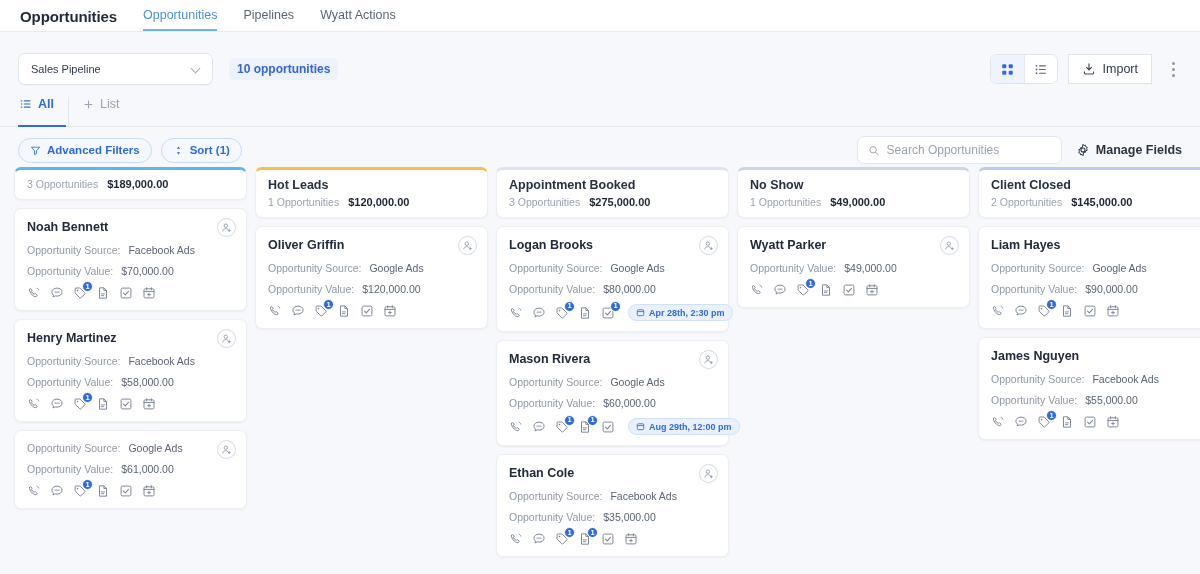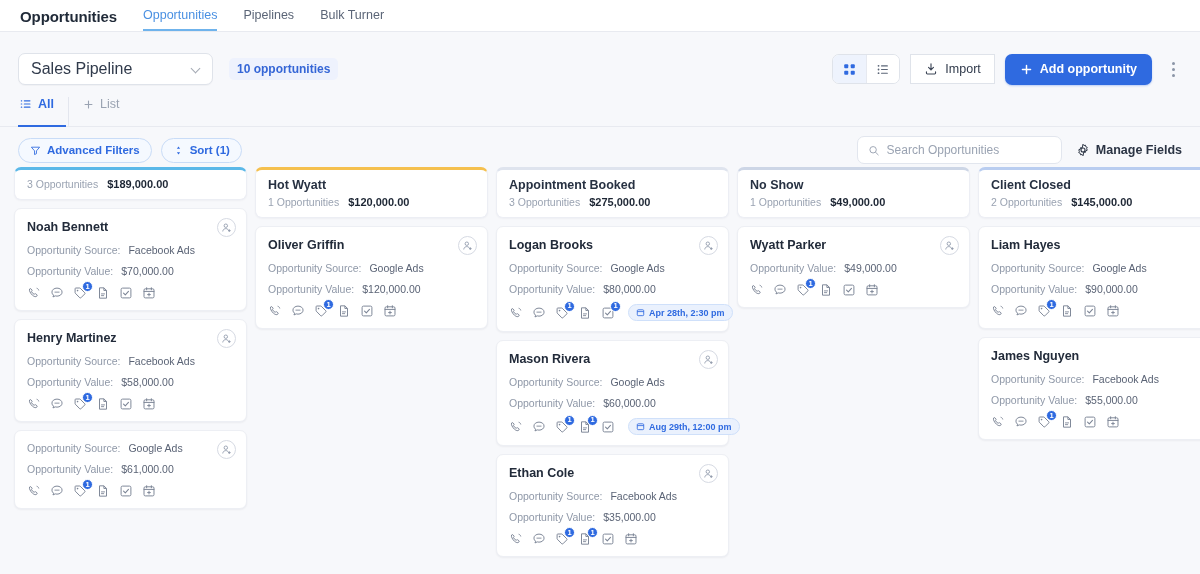--- a/index.html
+++ b/index.html
@@ -54,21 +54,21 @@
   }
   .pipeline-select {
     width: 195px;
     height: 32px;
     background: #fff;
     border: 1px solid #dfe3ea;
     border-radius: 7px;
     display: flex;
     align-items: center;
     padding: 0 10px 0 12px;
-    font-size: 16px;
+    font-size: 11px;
     color: #303a4b;
     cursor: pointer;
     box-shadow: 0 1px 1px rgba(16,24,40,.03);
   }
   .pipeline-select .val { flex: 1; }
   .chev { width: 10px; height: 10px; position: relative; opacity:.55; }
   .chev::after{
     content:""; position:absolute; left:0; top:1px;
     width:6px; height:6px;
     border-right:1.4px solid #5b6577; border-bottom:1.4px solid #5b6577;
@@ -229,21 +229,21 @@
   }
 </style>
 </head>
 <body>
 
 <div class="topbar">
   <div class="app-title">Opportunities</div>
   <div class="nav-tabs" id="nav-tabs">
       <div class="nav-tab active">Opportunities</div>
       <div class="nav-tab">Pipelines</div>
-      <div class="nav-tab">Bulk Turner</div>
+      <div class="nav-tab">Wyatt Actions</div>
     </div>
 </div>
 
 <div class="toolbar">
   <div class="pipeline-select">
     <span class="val">Sales Pipeline</span>
     <span class="chev"></span>
   </div>
   <div class="count-pill">10 opportunities</div>
 
@@ -272,26 +272,20 @@
     </div>
 
     <div class="btn-import">
       <svg width="14" height="14" viewBox="0 0 16 16">
         <path d="M8 2v7m0 0L5.2 6.2M8 9l2.8-2.8" stroke="#3b4455" stroke-width="1.3" fill="none" stroke-linecap="round" stroke-linejoin="round"></path>
         <path d="M2.8 11.3v1.4a1 1 0 001 1h8.4a1 1 0 001-1v-1.4" stroke="#3b4455" stroke-width="1.3" fill="none" stroke-linecap="round"></path>
       </svg>
       <span>Import</span>
     </div>
 
-    <div class="btn-add">
-      <svg width="13" height="13" viewBox="0 0 16 16">
-        <path d="M8 3v10M3 8h10" stroke="#fff" stroke-width="1.8" stroke-linecap="round"></path>
-      </svg>
-      <span>Add opportunity</span>
-    </div>
 
     <div class="kebab">
         <i></i>
         <i></i>
         <i></i>
       </div>
   </div>
 </div>
 
 <div class="subtabs">
@@ -531,21 +525,21 @@
                 <path d="M2.3 6.2h11.4M5.3 2v2.4M10.7 2v2.4" stroke="#7b8495" stroke-width="1.1" stroke-linecap="round"></path>
                 <path d="M8 8.2v3.2M6.4 9.8h3.2" stroke="#7b8495" stroke-width="1.1" stroke-linecap="round"></path>
               </svg>
             </span>
           </div>
         </div>
       </div>
     </div>
     <div class="column">
       <div class="col-head" style="border-top-color: rgb(245, 192, 78);">
-        <div class="col-title">Hot Wyatt</div>
+        <div class="col-title">Hot Leads</div>
         <div class="col-meta">
           <span class="col-count">1 Opportunities</span>
           <span class="col-sum">$120,000.00</span>
         </div>
       </div>
       <div class="cards">
         <div class="card">
           <div class="card-name">Oliver Griffin</div>
           <div class="avatar">
             <svg width="11" height="11" viewBox="0 0 16 16">

